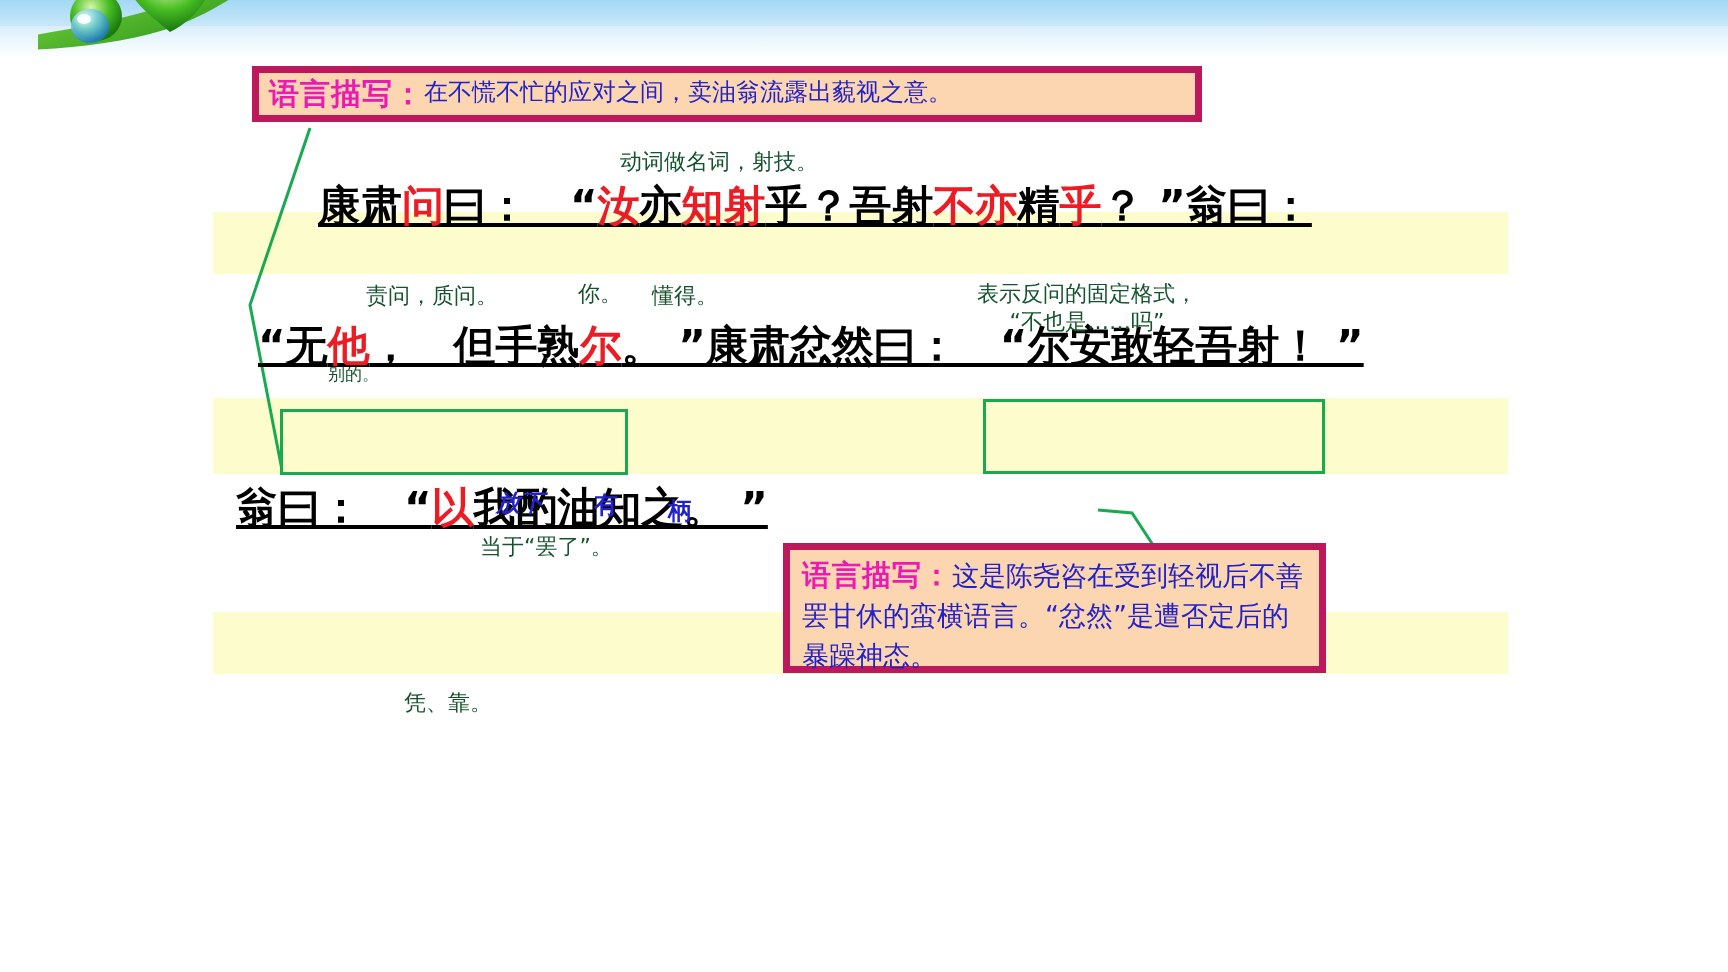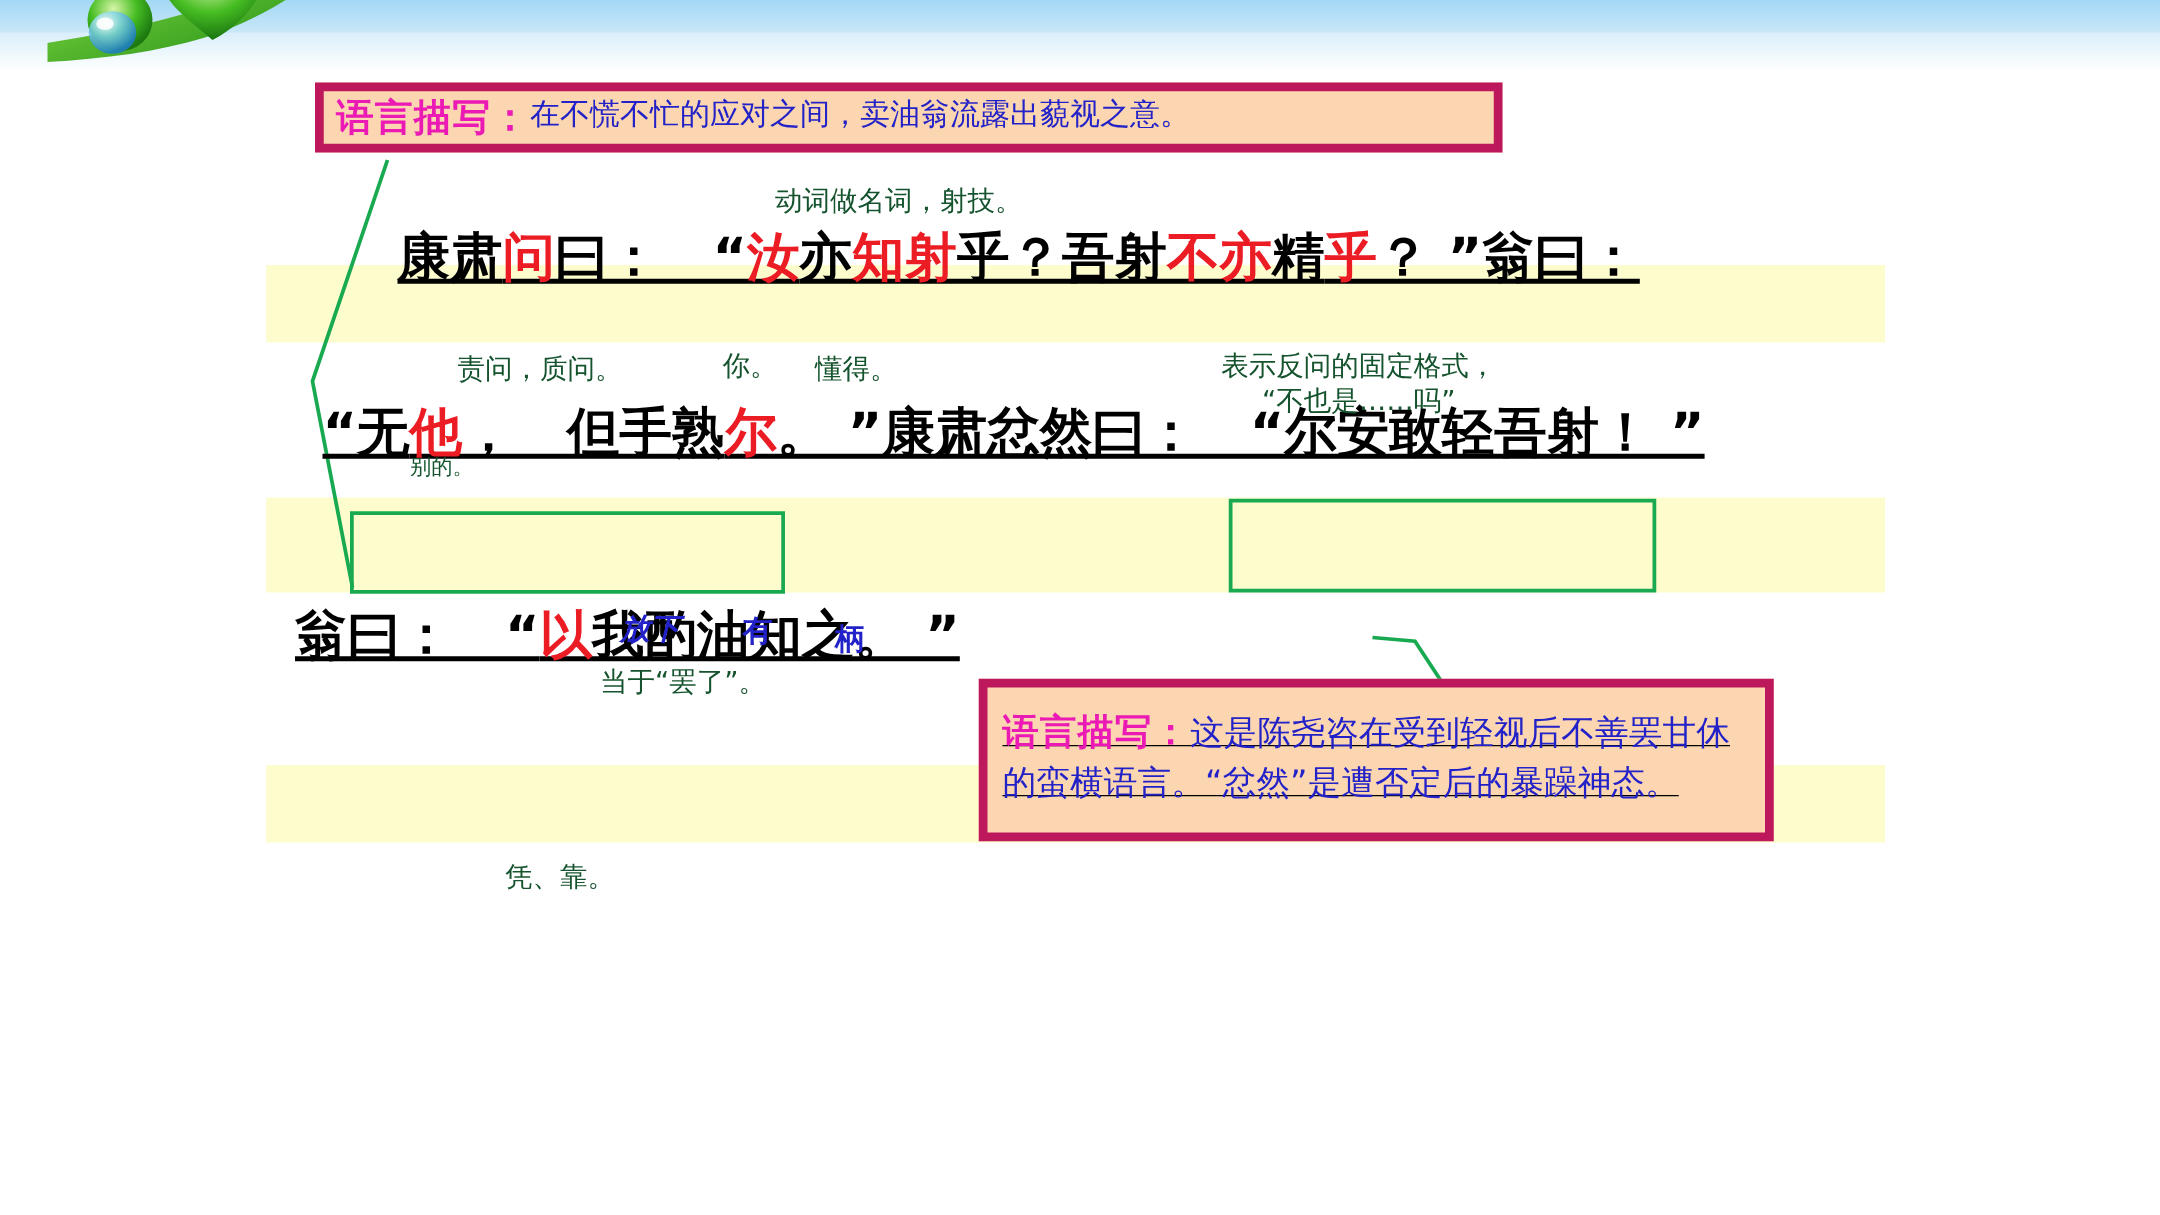--- a/index.html
+++ b/index.html
@@ -41,22 +41,22 @@
     background:#fbd6b0;
     border:7px solid #be185d;
     box-sizing:border-box;
     display:flex;align-items:center;
   }
   #callout-top{
     left:252px;top:66px;width:950px;height:56px;
     padding:0 10px;
   }
   #callout-bottom{
-    left:783px;top:543px;width:636px;height:130px;
-    padding:16px 12px;align-items:flex-start;text-decoration:underline;
+    left:783px;top:543px;width:543px;height:130px;
+    padding:6px 12px;align-items:flex-start;
   }
   .tag{
     color:#ec1ab4;
     font-weight:bold;
     font-size:30px;
     letter-spacing:1px;
     white-space:nowrap;
   }
   #callout-bottom .tag{font-size:29px;}
   .callout-body{

